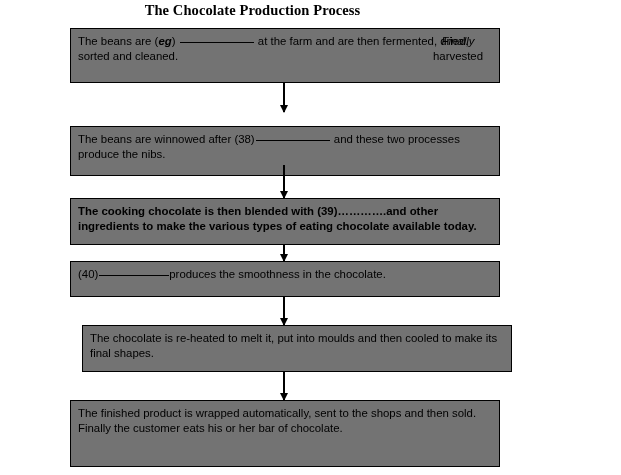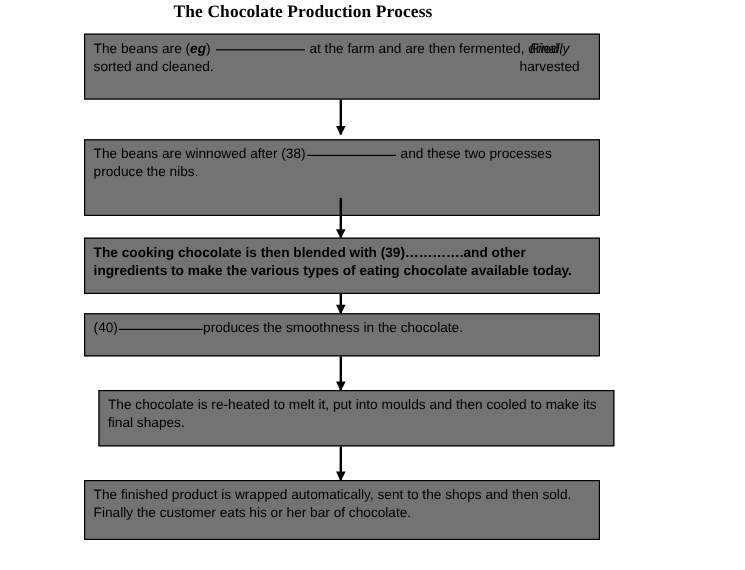--- a/index.html
+++ b/index.html
@@ -123,21 +123,21 @@
   <div class="proc-box" style="top:28px; height:55px;">
     <div class="box-text"><span>The beans are (</span><span class="eg">eg</span><span>) </span><span class="blank-line"></span><span> at the farm and are then fermented, dried, sorted and cleaned.</span></div>
     <div class="answer-block">
       <span class="ans-label">Finally</span>
       <span class="ans-value">harvested</span>
     </div>
   </div>
 
   <div class="arrow" style="top:83px; height:29px;"></div>
 
-  <div class="proc-box" style="top:116px; height:64px;padding-left:12px;">
+  <div class="proc-box" style="top:126px; height:50px;padding-left:12px;">
     <div class="box-text"><span>The beans are winnowed after (38)</span><span class="blank-line"></span><span> and these two processes produce the nibs.</span></div>
   </div>
 
   <div class="arrow" style="top:165px; height:33px;"></div>
 
   <div class="proc-box" style="top:198px; height:47px;font-weight:bold;">
     <div class="box-text"><span>The cooking chocolate is then blended with (39)</span><span>………….</span><span>and other ingredients to make the various types of eating chocolate available today.</span></div>
   </div>
 
   <div class="arrow" style="top:245px; height:16px;"></div>
@@ -147,17 +147,17 @@
   </div>
 
   <div class="arrow" style="top:297px; height:28px;"></div>
 
   <div class="proc-box" style="top:325px; height:47px;margin-left:12px;">
     <div class="box-text">The chocolate is re-heated to melt it, put into moulds and then cooled to make its final shapes.</div>
   </div>
 
   <div class="arrow" style="top:372px; height:28px;"></div>
 
-  <div class="proc-box" style="top:400px; height:50px;">
+  <div class="proc-box" style="top:400px; height:67px;">
     <div class="box-text">The finished product is wrapped automatically, sent to the shops and then sold. Finally the customer eats his or her bar of chocolate.</div>
   </div>
 
 </div>
 
 </body></html>

